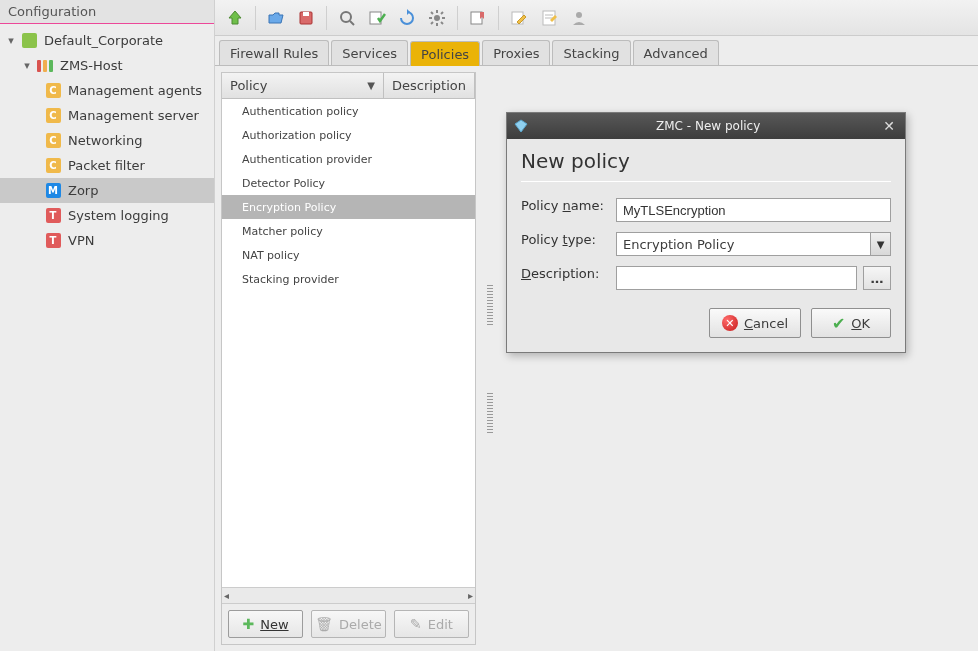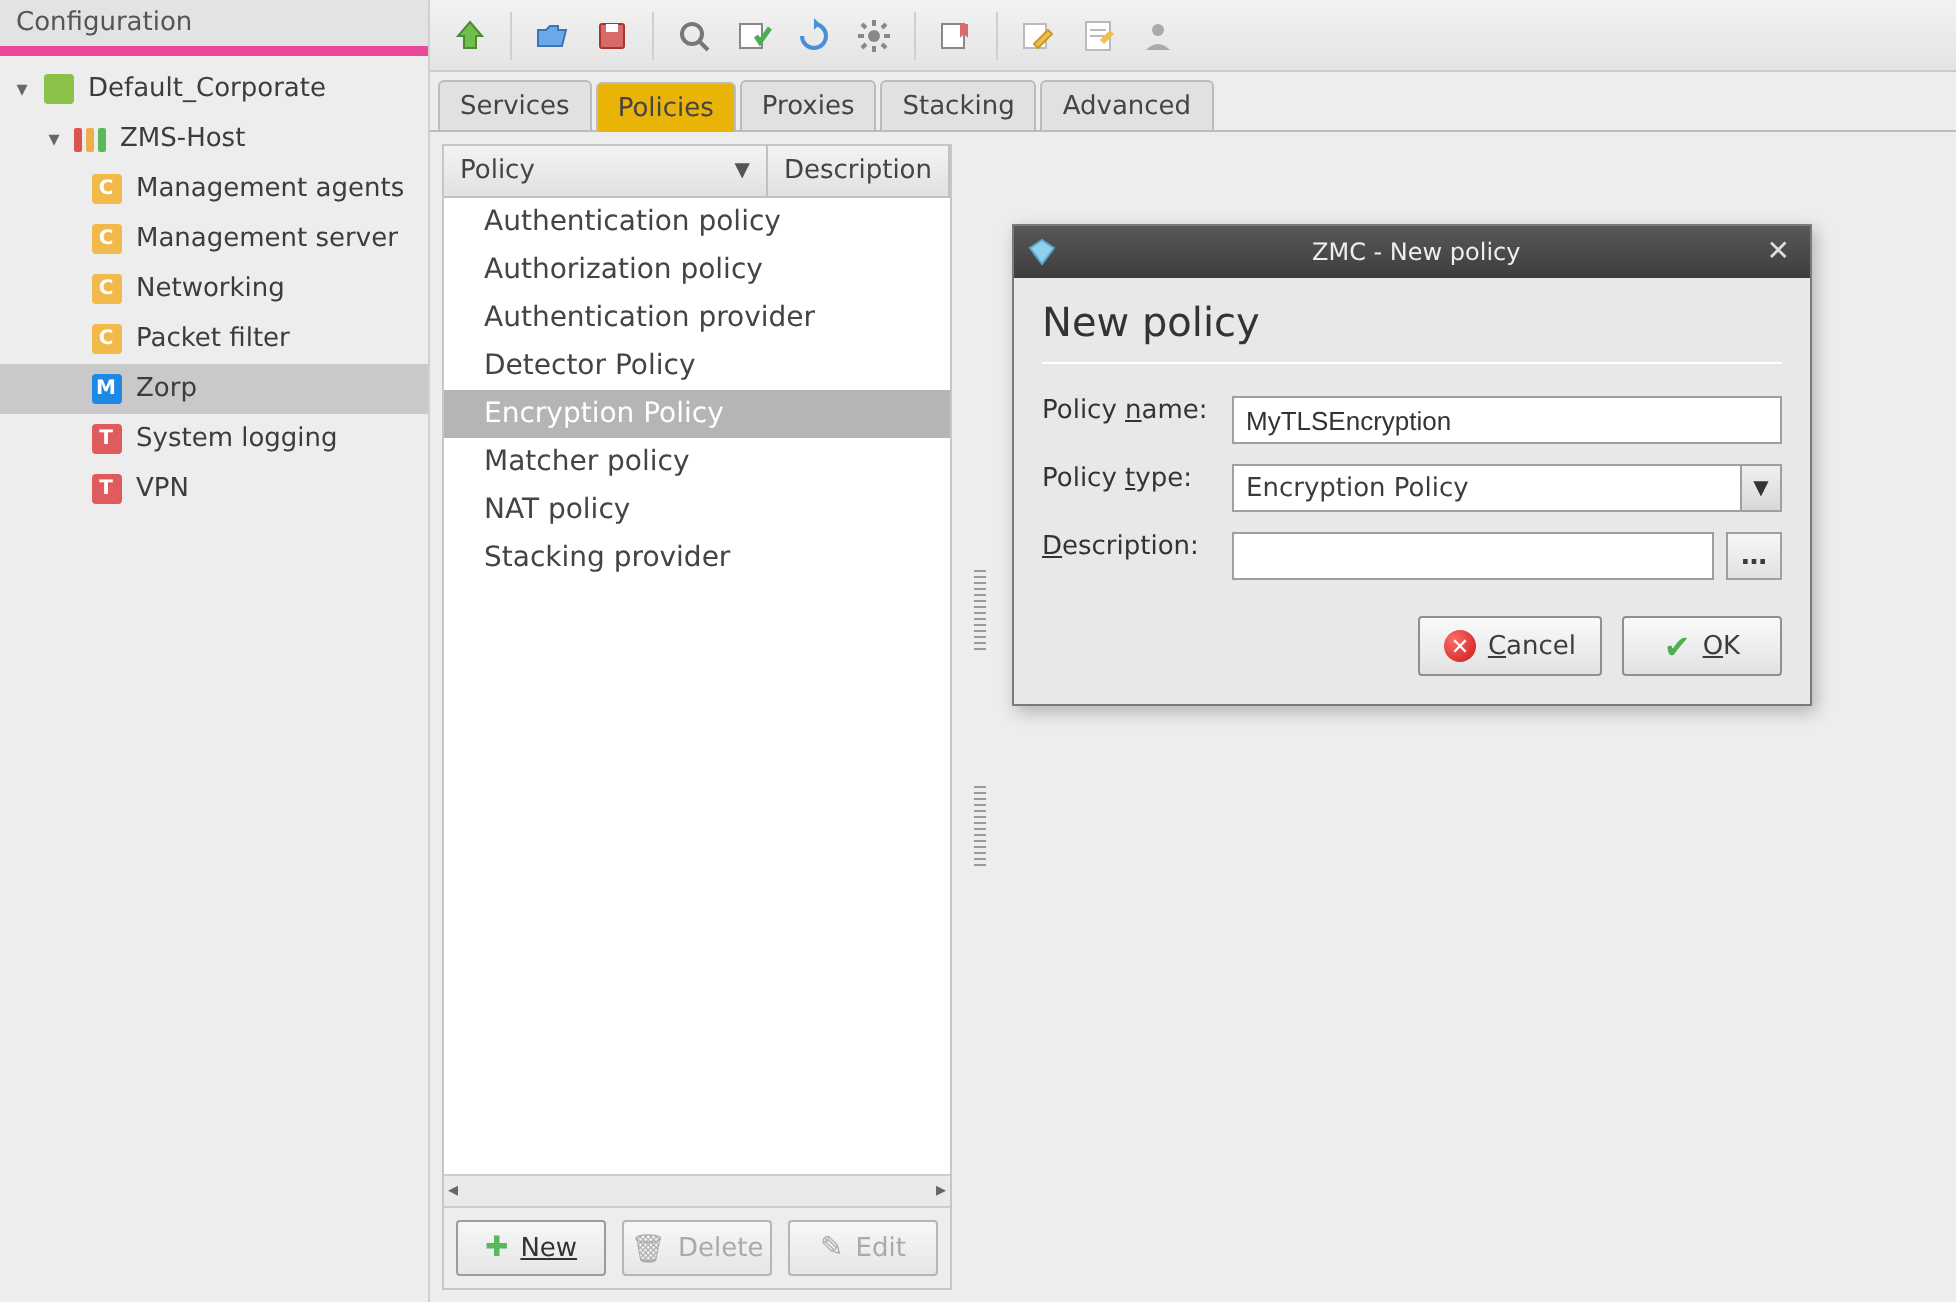--- a/index.html
+++ b/index.html
@@ -8,21 +8,21 @@
     font-size: 13px;
     color: #3c3c3c;
     background: #ededed;
     width: 978px;
     height: 651px;
     overflow: hidden;
     position: relative;
   }
   .panel-title {
     background: #e3e3e3;
-    border-bottom: 5px solid #ec4899;
+    border-bottom: 1px solid #ec4899;
     padding: 4px 8px;
     font-size: 13px;
     color: #555;
   }
   .app {
     display: flex;
     height: 100%;
   }
   
   .tree-panel {
@@ -162,21 +162,21 @@
     flex:1;
     background:#fff;
     overflow-x: auto;
     overflow-y: hidden;
   }
   .policy-item {
     height: 24px;
     display:flex;
     align-items:center;
     padding-left: 20px;
-    font-size: 14px;
+    font-size: 11px;
     color:#444;
     white-space: nowrap;
   }
   .policy-item.selected {
     background:#b5b5b5;
     color: #fff;
   }
   .hscroll {
     height: 16px;
     background:#eaeaea;
@@ -451,20 +451,21 @@
       </div>
       <div class="tbtn">
         <svg width="18" height="18" viewBox="0 0 18 18">
             <circle cx="9" cy="6" r="3" fill="#aaa"></circle>
             <path d="M3 16 Q9 10 15 16 Z" fill="#aaa"></path>
           </svg>
       </div>
     </div>
 
     <div class="tabstrip">
+      <div class="tab">Firewall Rules</div>
       <div class="tab">Services</div>
       <div class="tab active">Policies</div>
       <div class="tab">Proxies</div>
       <div class="tab">Stacking</div>
       <div class="tab">Advanced</div>
     </div>
 
     <div class="content-area">
       <div class="policy-panel">
         <div class="policy-columns">

